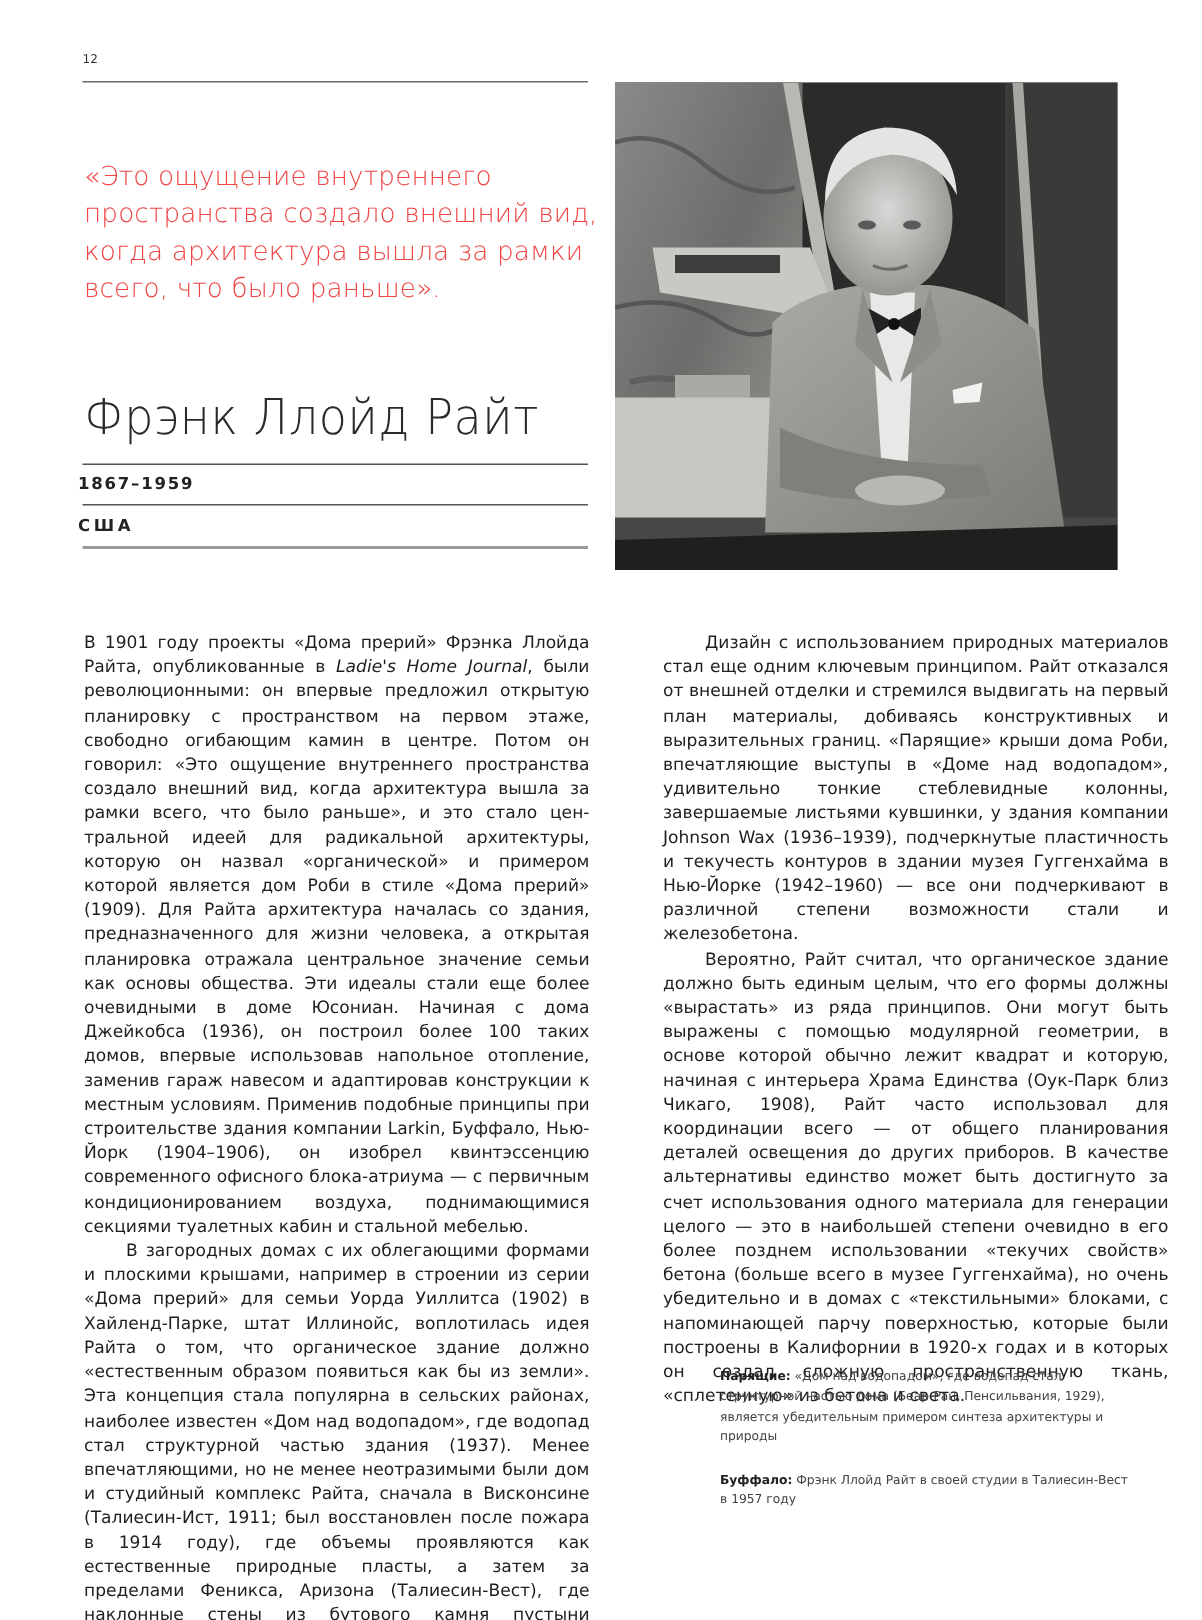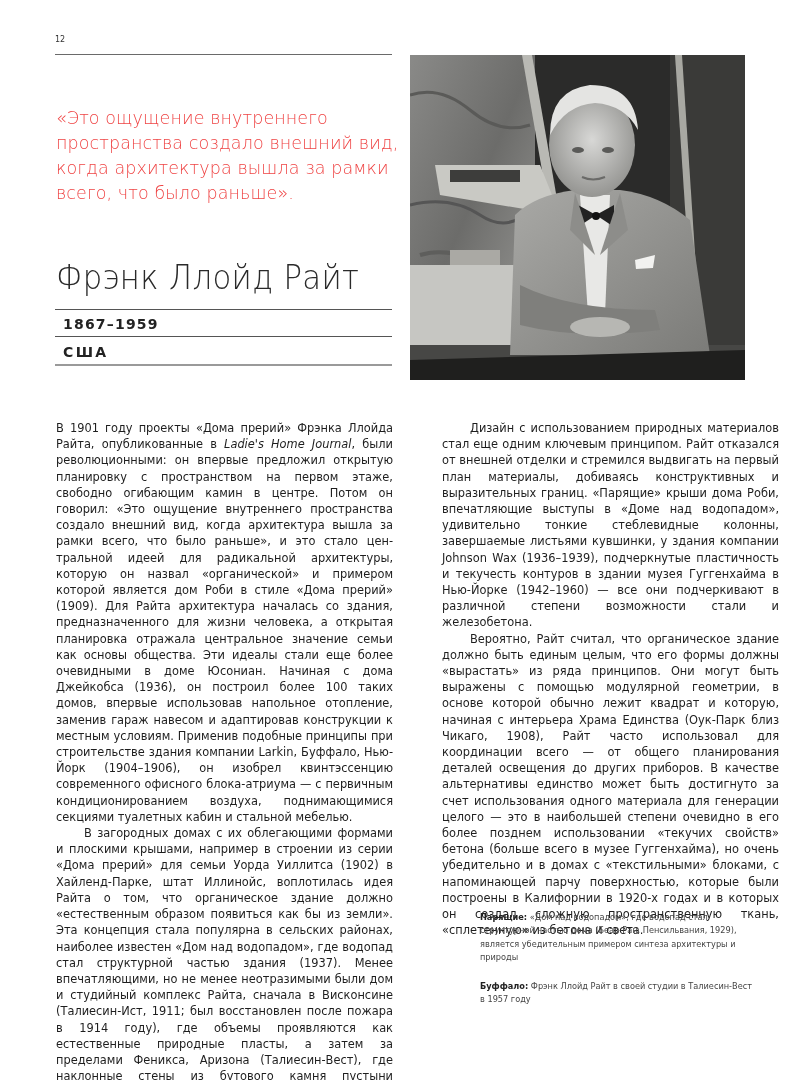--- a/index.html
+++ b/index.html
@@ -17,21 +17,21 @@
                   letter-spacing: 0.1px; }
 
     .name-title { position: absolute; left: 56px; top: 258px; font-family: "DejaVu Sans", sans-serif;
                   font-size: 33px; font-weight: 200; color: #2a2a2a; letter-spacing: 0.4px;
                   white-space: nowrap; transform: scaleX(0.93); transform-origin: left top; }
 
     .meta-rule { position: absolute; left: 55px; width: 337px; height: 0; border-top: 1px solid #555; }
     .meta-rule.r1 { top: 309px; }
     .meta-rule.r2 { top: 336px; }
     .meta-rule.r3 { top: 364px; border-top: 2px solid #9a9a9a; }
-    .meta-text { position: absolute; left: 63px; font-size: 14px; font-weight: bold;
+    .meta-text { position: absolute; left: 52px; font-size: 11px; font-weight: bold;
                  color: #222; letter-spacing: 1.2px; font-family: "DejaVu Sans", sans-serif; }
     .meta-text.years { top: 316px; }
     .meta-text.country { top: 344px; letter-spacing: 2.4px; }
 
     .photo { position: absolute; left: 410px; top: 55px; width: 335px; height: 325px;
              overflow: hidden; background: #2c2c2c; }
     .photo svg { display: block; }
 
     .body-col { position: absolute; top: 420px; width: 337px; font-family: "DejaVu Sans", sans-serif;
                 font-size: 11.4px; line-height: 16.2px; color: #1e1e1e; text-align: justify;

